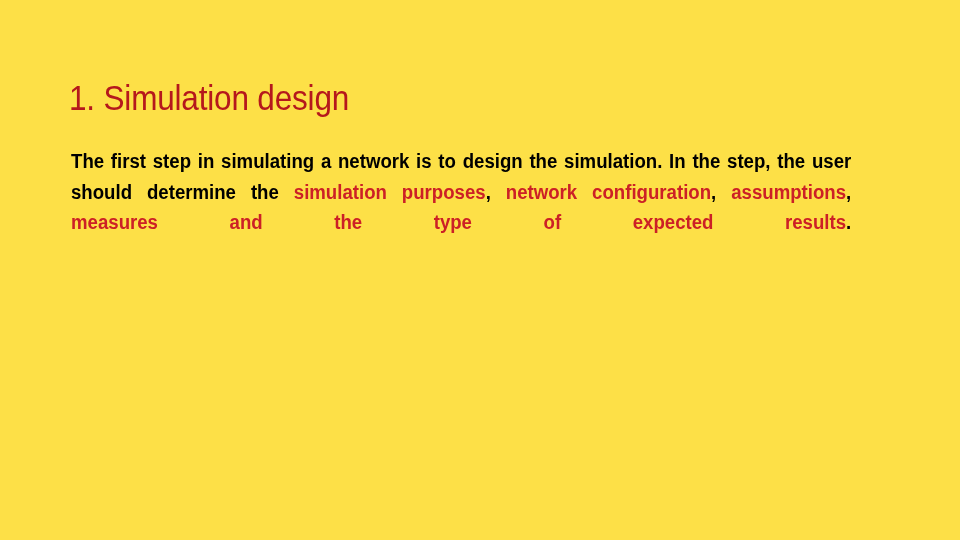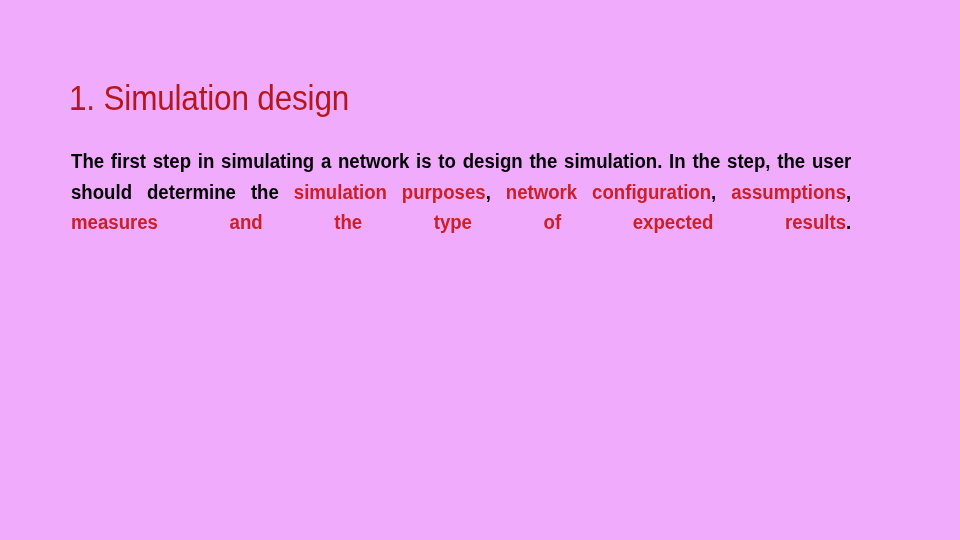--- a/index.html
+++ b/index.html
@@ -11,21 +11,21 @@
     height: 540px;
     background: #ffffff;
     font-family: "Liberation Sans", sans-serif;
     overflow: hidden;
   }
 
   #slide {
     position: relative;
     width: 960px;
     height: 540px;
-    background: #f0abfc;
+    background: #fde047;
   }
 
   #slide-title {
     position: absolute;
     left: 69px;
     top: 53px;
     width: 820px;
     font-family: "Liberation Sans", sans-serif;
     font-size: 35px;
     font-weight: 400;

